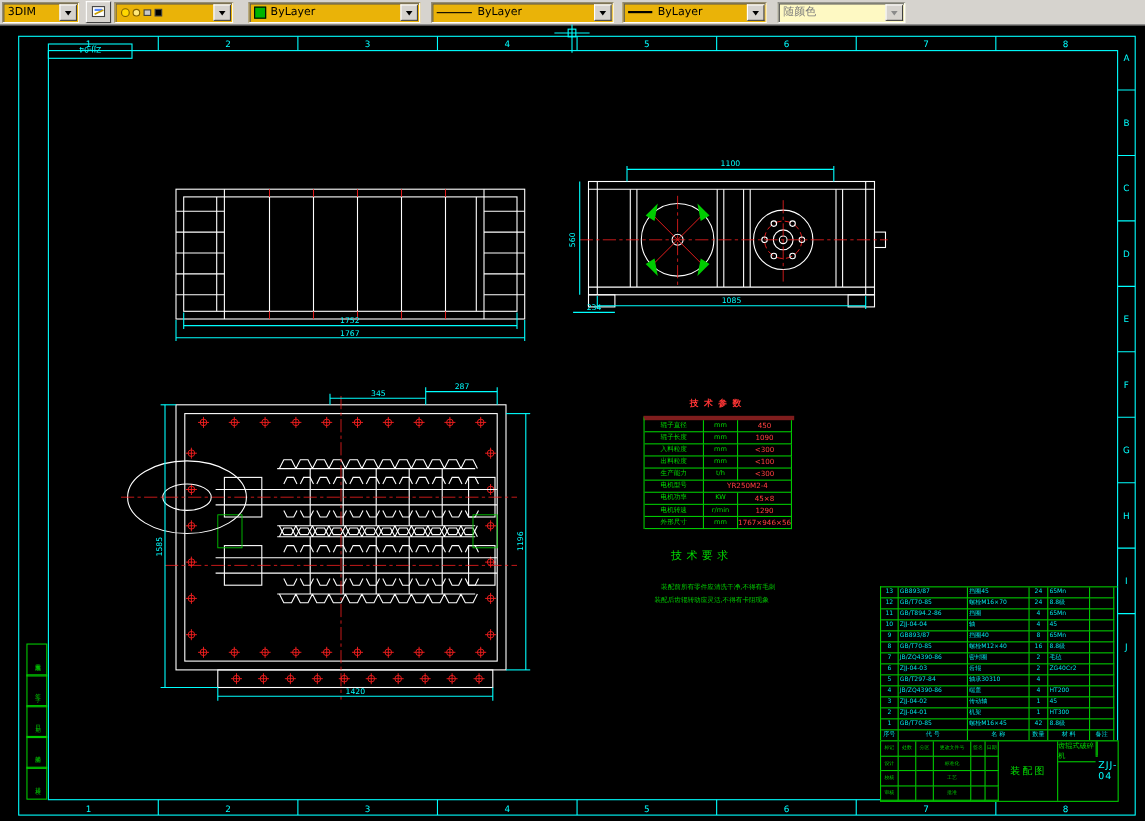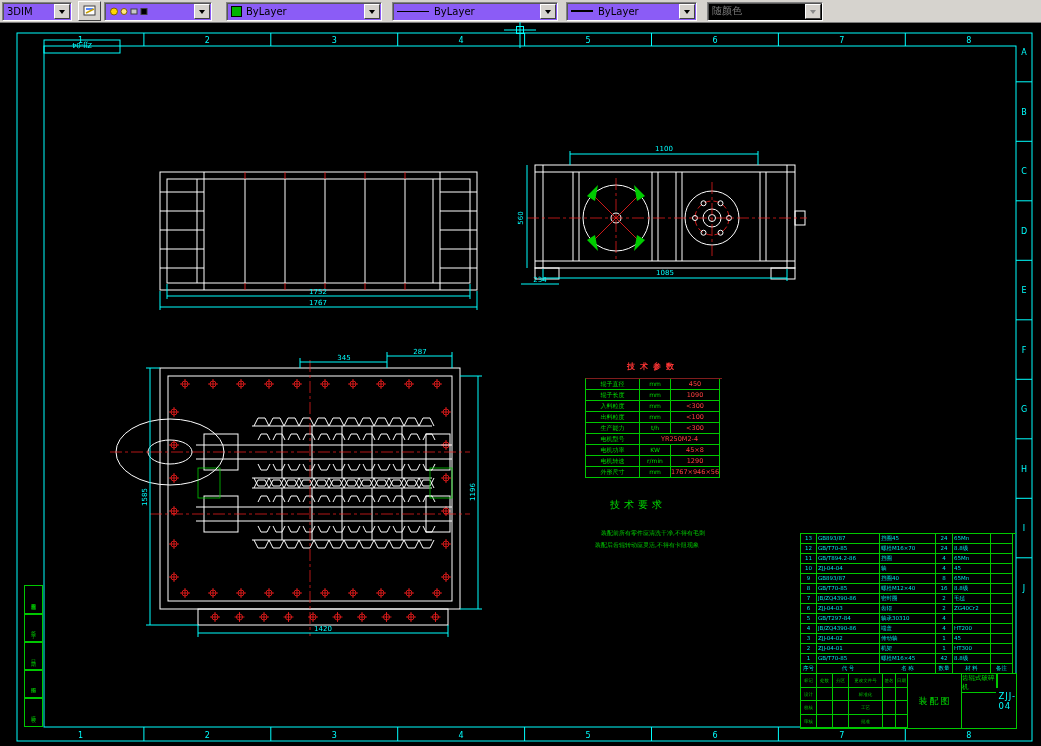--- a/index.html
+++ b/index.html
@@ -1,47 +1,47 @@
 <!DOCTYPE html>
 <html><head>
 <meta charset="utf-8">
 <style>
   html,body{margin:0;padding:0;}
   body{width:1041px;height:746px;background:#000;position:relative;overflow:hidden;font-family:"DejaVu Sans",sans-serif;}
 
   
   .toolbar{position:absolute;top:0;left:0;width:1041px;height:22px;background:#d6d3ce;
            border-bottom:1px solid #7b7b7b;display:flex;align-items:center;}
-  .combo{height:17px;background:#8b5cf6;border:1px solid #828282;border-right-color:#fff;border-bottom-color:#fff;
+  .combo{height:17px;background:#eab308;border:1px solid #828282;border-right-color:#fff;border-bottom-color:#fff;
          box-shadow:inset 1px 1px 0 #555;display:flex;align-items:center;font-size:10px;color:#000;
          padding-left:4px;position:relative;}
   .combo .arrow-btn{position:absolute;right:1px;top:1px;bottom:1px;width:14px;background:#d6d3ce;
          border:1px solid;border-color:#fff #404040 #404040 #fff;display:flex;align-items:center;justify-content:center;}
   .combo .arrow-btn:after{content:"";border:3px solid transparent;border-top:4px solid #000;margin-top:4px;}
-  .combo.disabled{background:#000000;color:#7d7d7d;}
+  .combo.disabled{background:#fef9c3;color:#7d7d7d;}
   .combo.disabled .arrow-btn:after{border-top-color:#8a8a8a;}
   .tool-btn{width:21px;height:18px;background:#d6d3ce;border:1px solid;border-color:#fff #404040 #404040 #fff;
          display:flex;align-items:center;justify-content:center;}
   .swatch{width:9px;height:9px;background:#00b400;border:1px solid #000;margin-right:4px;flex:none;}
   .ltline{width:32px;height:1px;background:#000;margin-right:5px;flex:none;}
   .lwline{width:22px;height:2px;background:#000;margin-right:5px;flex:none;}
 
   
   .wh{stroke:#fff;fill:none;stroke-width:1;}
   .cy{stroke:#00ffff;fill:none;stroke-width:1;}
   .rd{stroke:#ff2020;fill:none;stroke-width:0.8;}
   .gn{stroke:#00c800;fill:none;stroke-width:0.8;}
   .cl{stroke:#ff2020;fill:none;stroke-width:0.7;stroke-dasharray:12 3 3 3;}
   text.zone{fill:#00ffff;font-size:8px;text-anchor:middle;stroke:none;}
   text.dim{fill:#00ffff;font-size:7px;text-anchor:middle;stroke:none;}
 
   
   .tp-title{position:absolute;left:585px;top:361px;width:136px;text-align:center;color:#ff3535;
             font-size:8px;letter-spacing:5px;font-weight:bold;}
-  .tp-table{position:absolute;left:585px;top:378px;width:136px;border-left:1px solid #00c800;border-top:1px solid #7f1d1d;}
+  .tp-table{position:absolute;left:585px;top:378px;width:136px;border-left:1px solid #00c800;border-top:4px solid #7f1d1d;}
   .tp-row{display:grid;grid-template-columns:54px 31px 49px;height:11px;}
   .tp-row.span{grid-template-columns:54px 80px;}
   .tp-cell{border-right:1px solid #00c800;border-bottom:1px solid #00c800;overflow:hidden;white-space:nowrap;
            text-align:center;line-height:10px;}
   .tp-cell.lab{color:#00dd00;font-size:6px;}
   .tp-cell.unit{color:#00dd00;font-size:6px;}
   .tp-cell.val{color:#ff4040;font-size:6.5px;}
 
   
   .notes-title{position:absolute;left:610px;top:498px;color:#00dd00;font-size:10px;letter-spacing:4px;}

